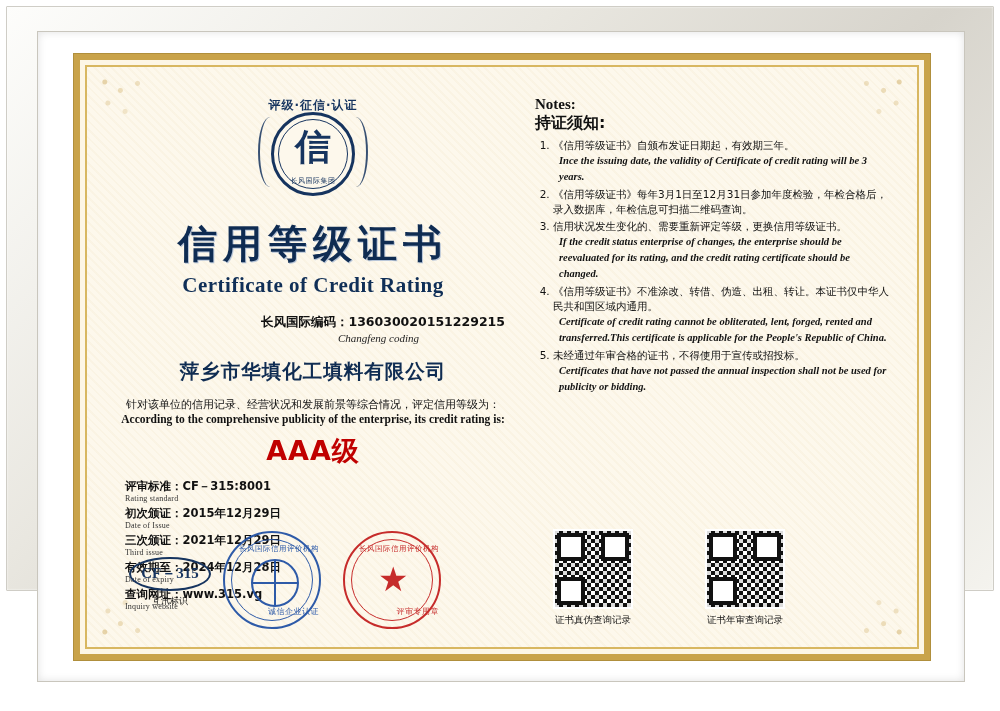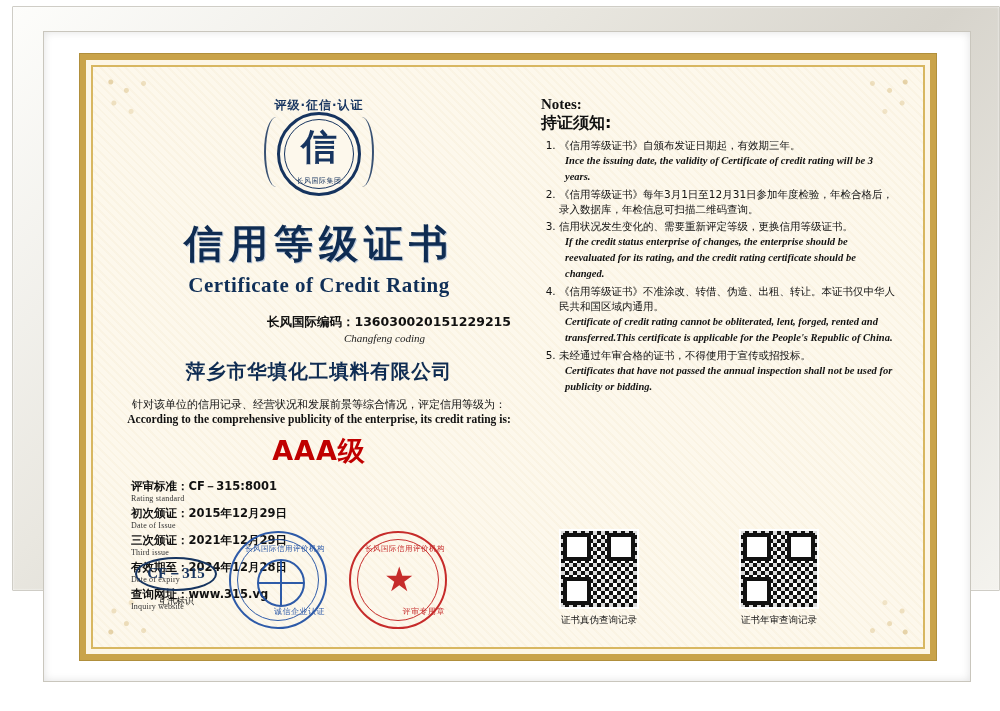--- a/index.html
+++ b/index.html
@@ -10,21 +10,21 @@
   body {
     width: 1000px;
     height: 711px;
     font-family: "Liberation Serif", serif;
     overflow: hidden;
   }
 
   
   #frame-outer {
     position: absolute;
-    left: 12px; top: 6px;
+    left: 6px; top: 6px;
     width: 988px; height: 585px;
     box-sizing: border-box;
     background: linear-gradient(135deg,#fdfdfb 0%, #e9e7e0 35%, #d7d4cc 60%, #f4f3ee 100%);
     border: 1px solid #cfcdc6;
     border-radius: 1px;
     box-shadow: inset 0 0 2px #ffffff;
   }
   #frame-inner {
     position: absolute;
     left: 30px; top: 24px;
@@ -369,21 +369,21 @@
     font-style: italic;
   }
 
   
   #qr-row {
     position: absolute;
     left: 24px;
     bottom: 6px;
     width: 380px;
     display: flex;
-    gap: 84px;
+    gap: 56px;
   }
   .qr-block { width: 96px; text-align: center; }
   .qr {
     width: 76px; height: 76px;
     margin: 0 auto;
     background-color: #fff;
     background-image:
       repeating-linear-gradient(90deg, #111 0 4px, #fff 4px 8px),
       repeating-linear-gradient(0deg, #111 0 4px, #fff 4px 8px);
     background-blend-mode: difference;

